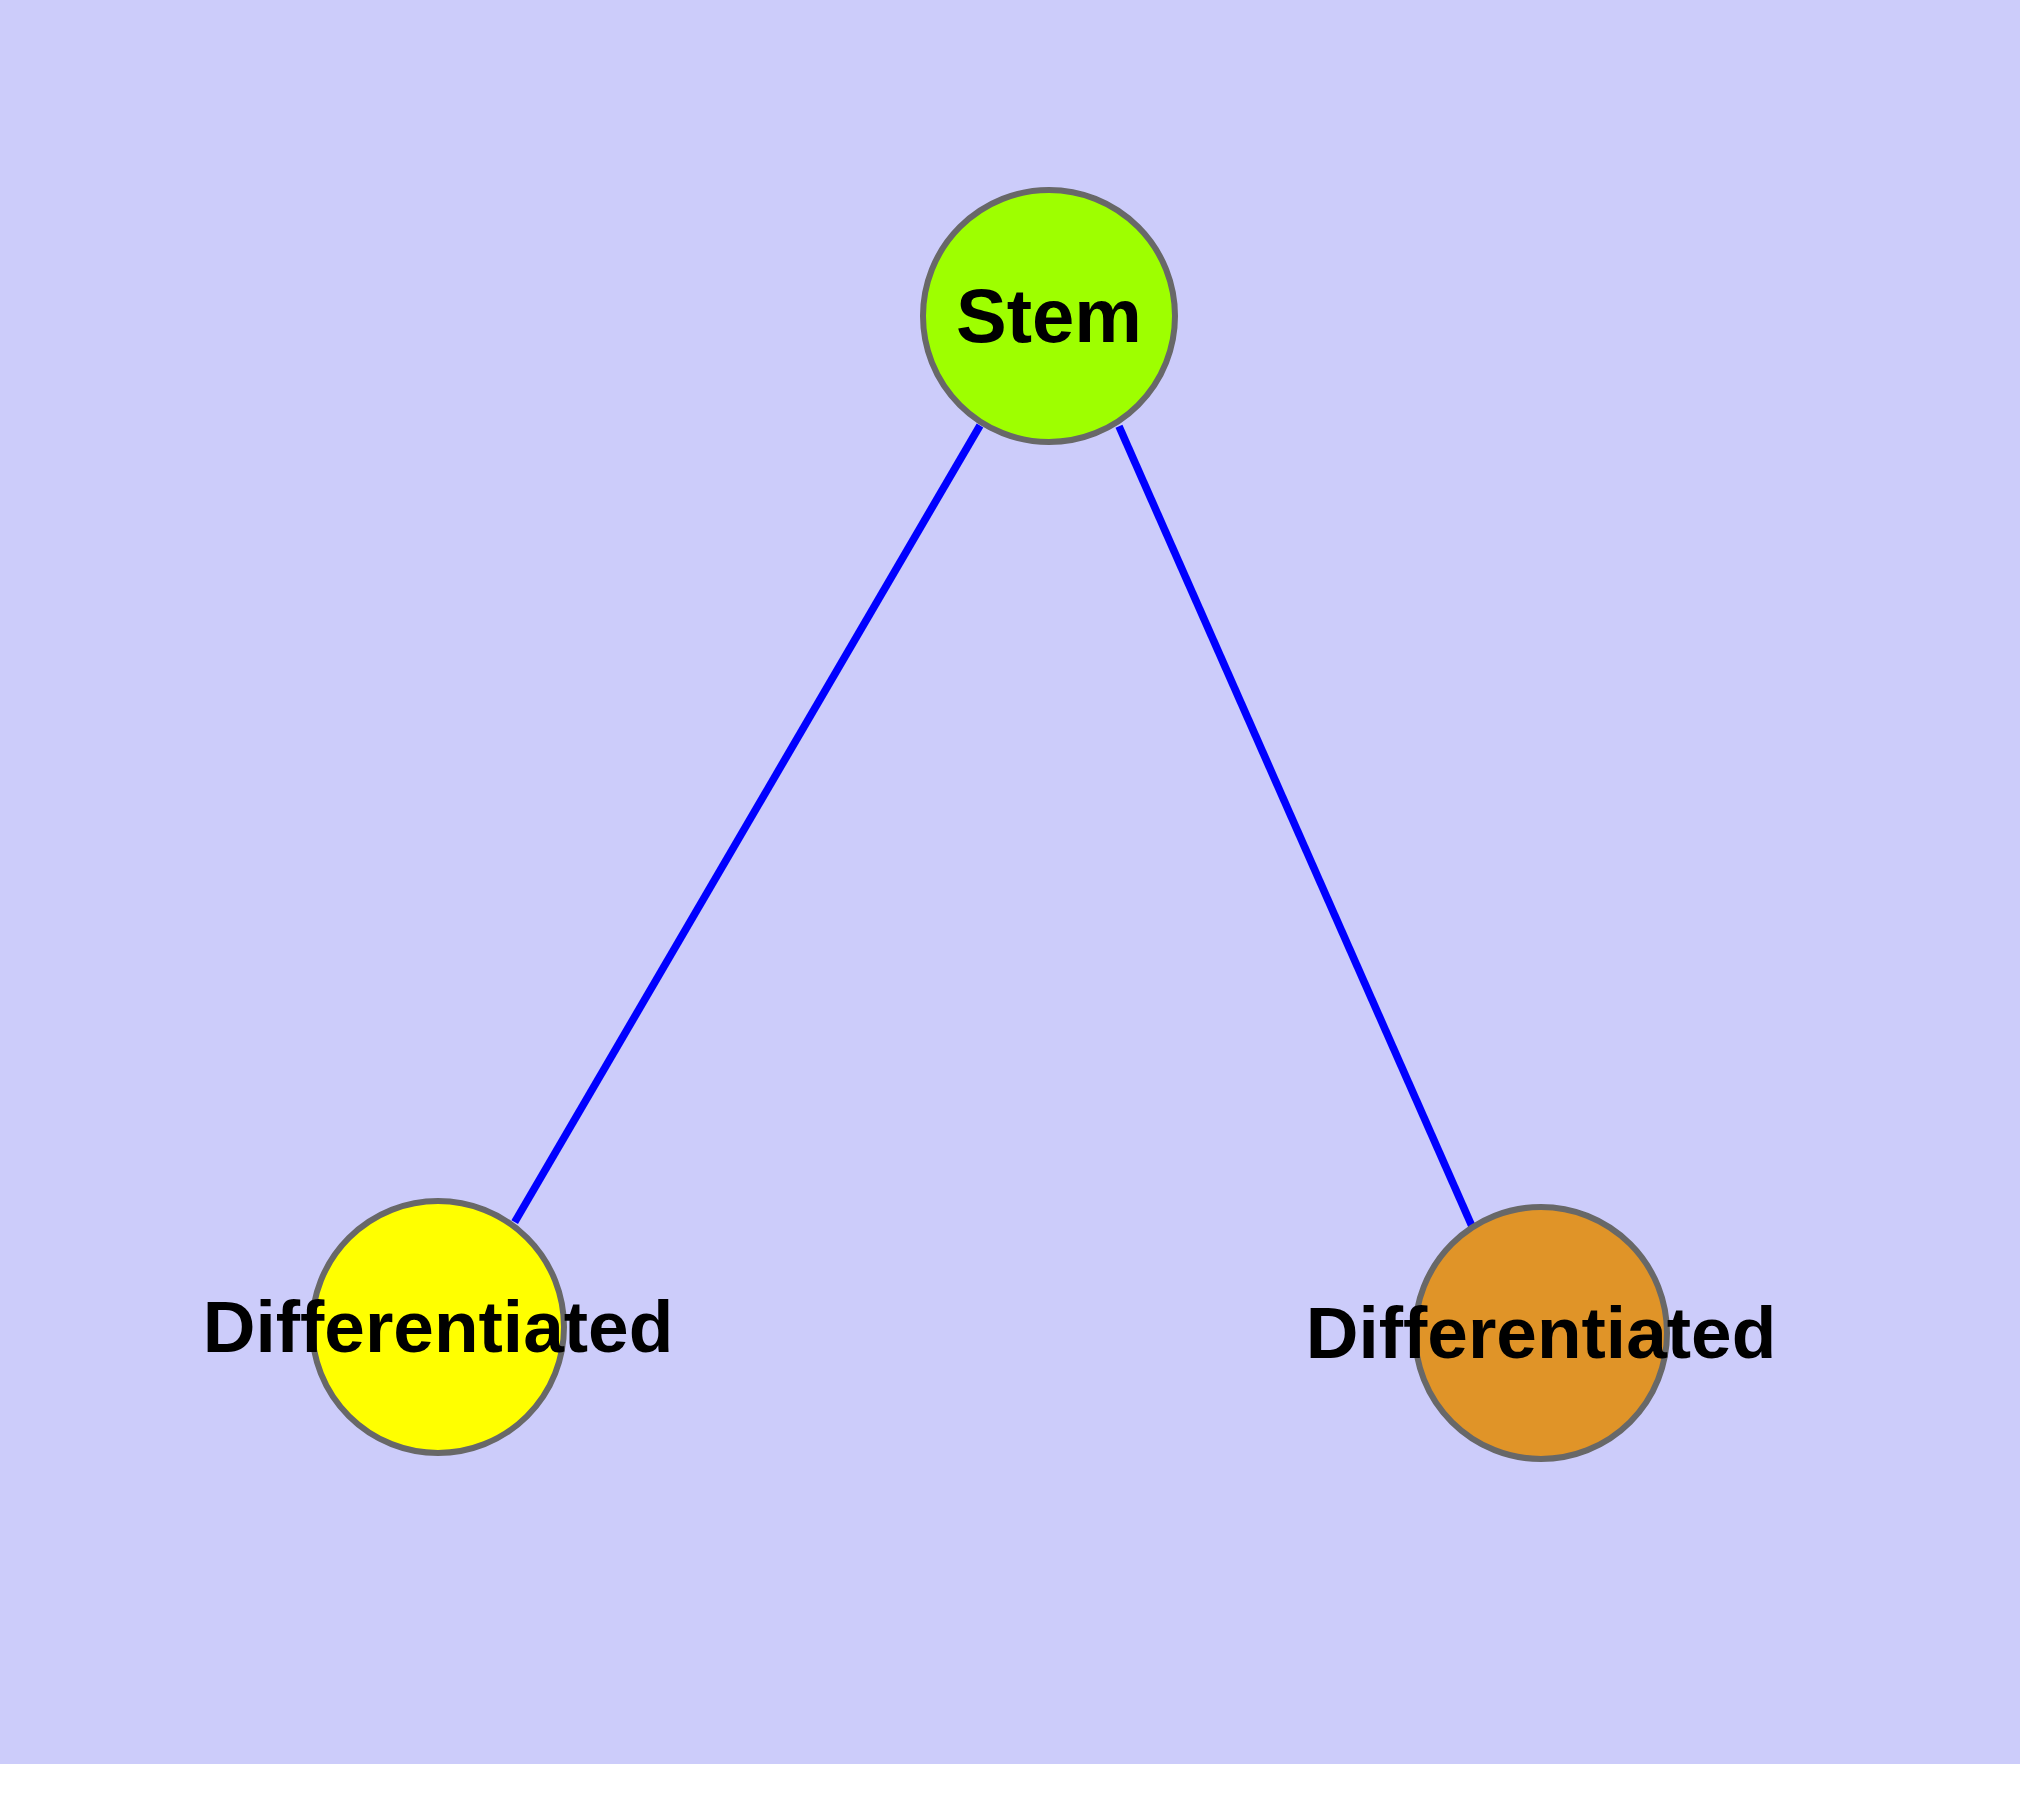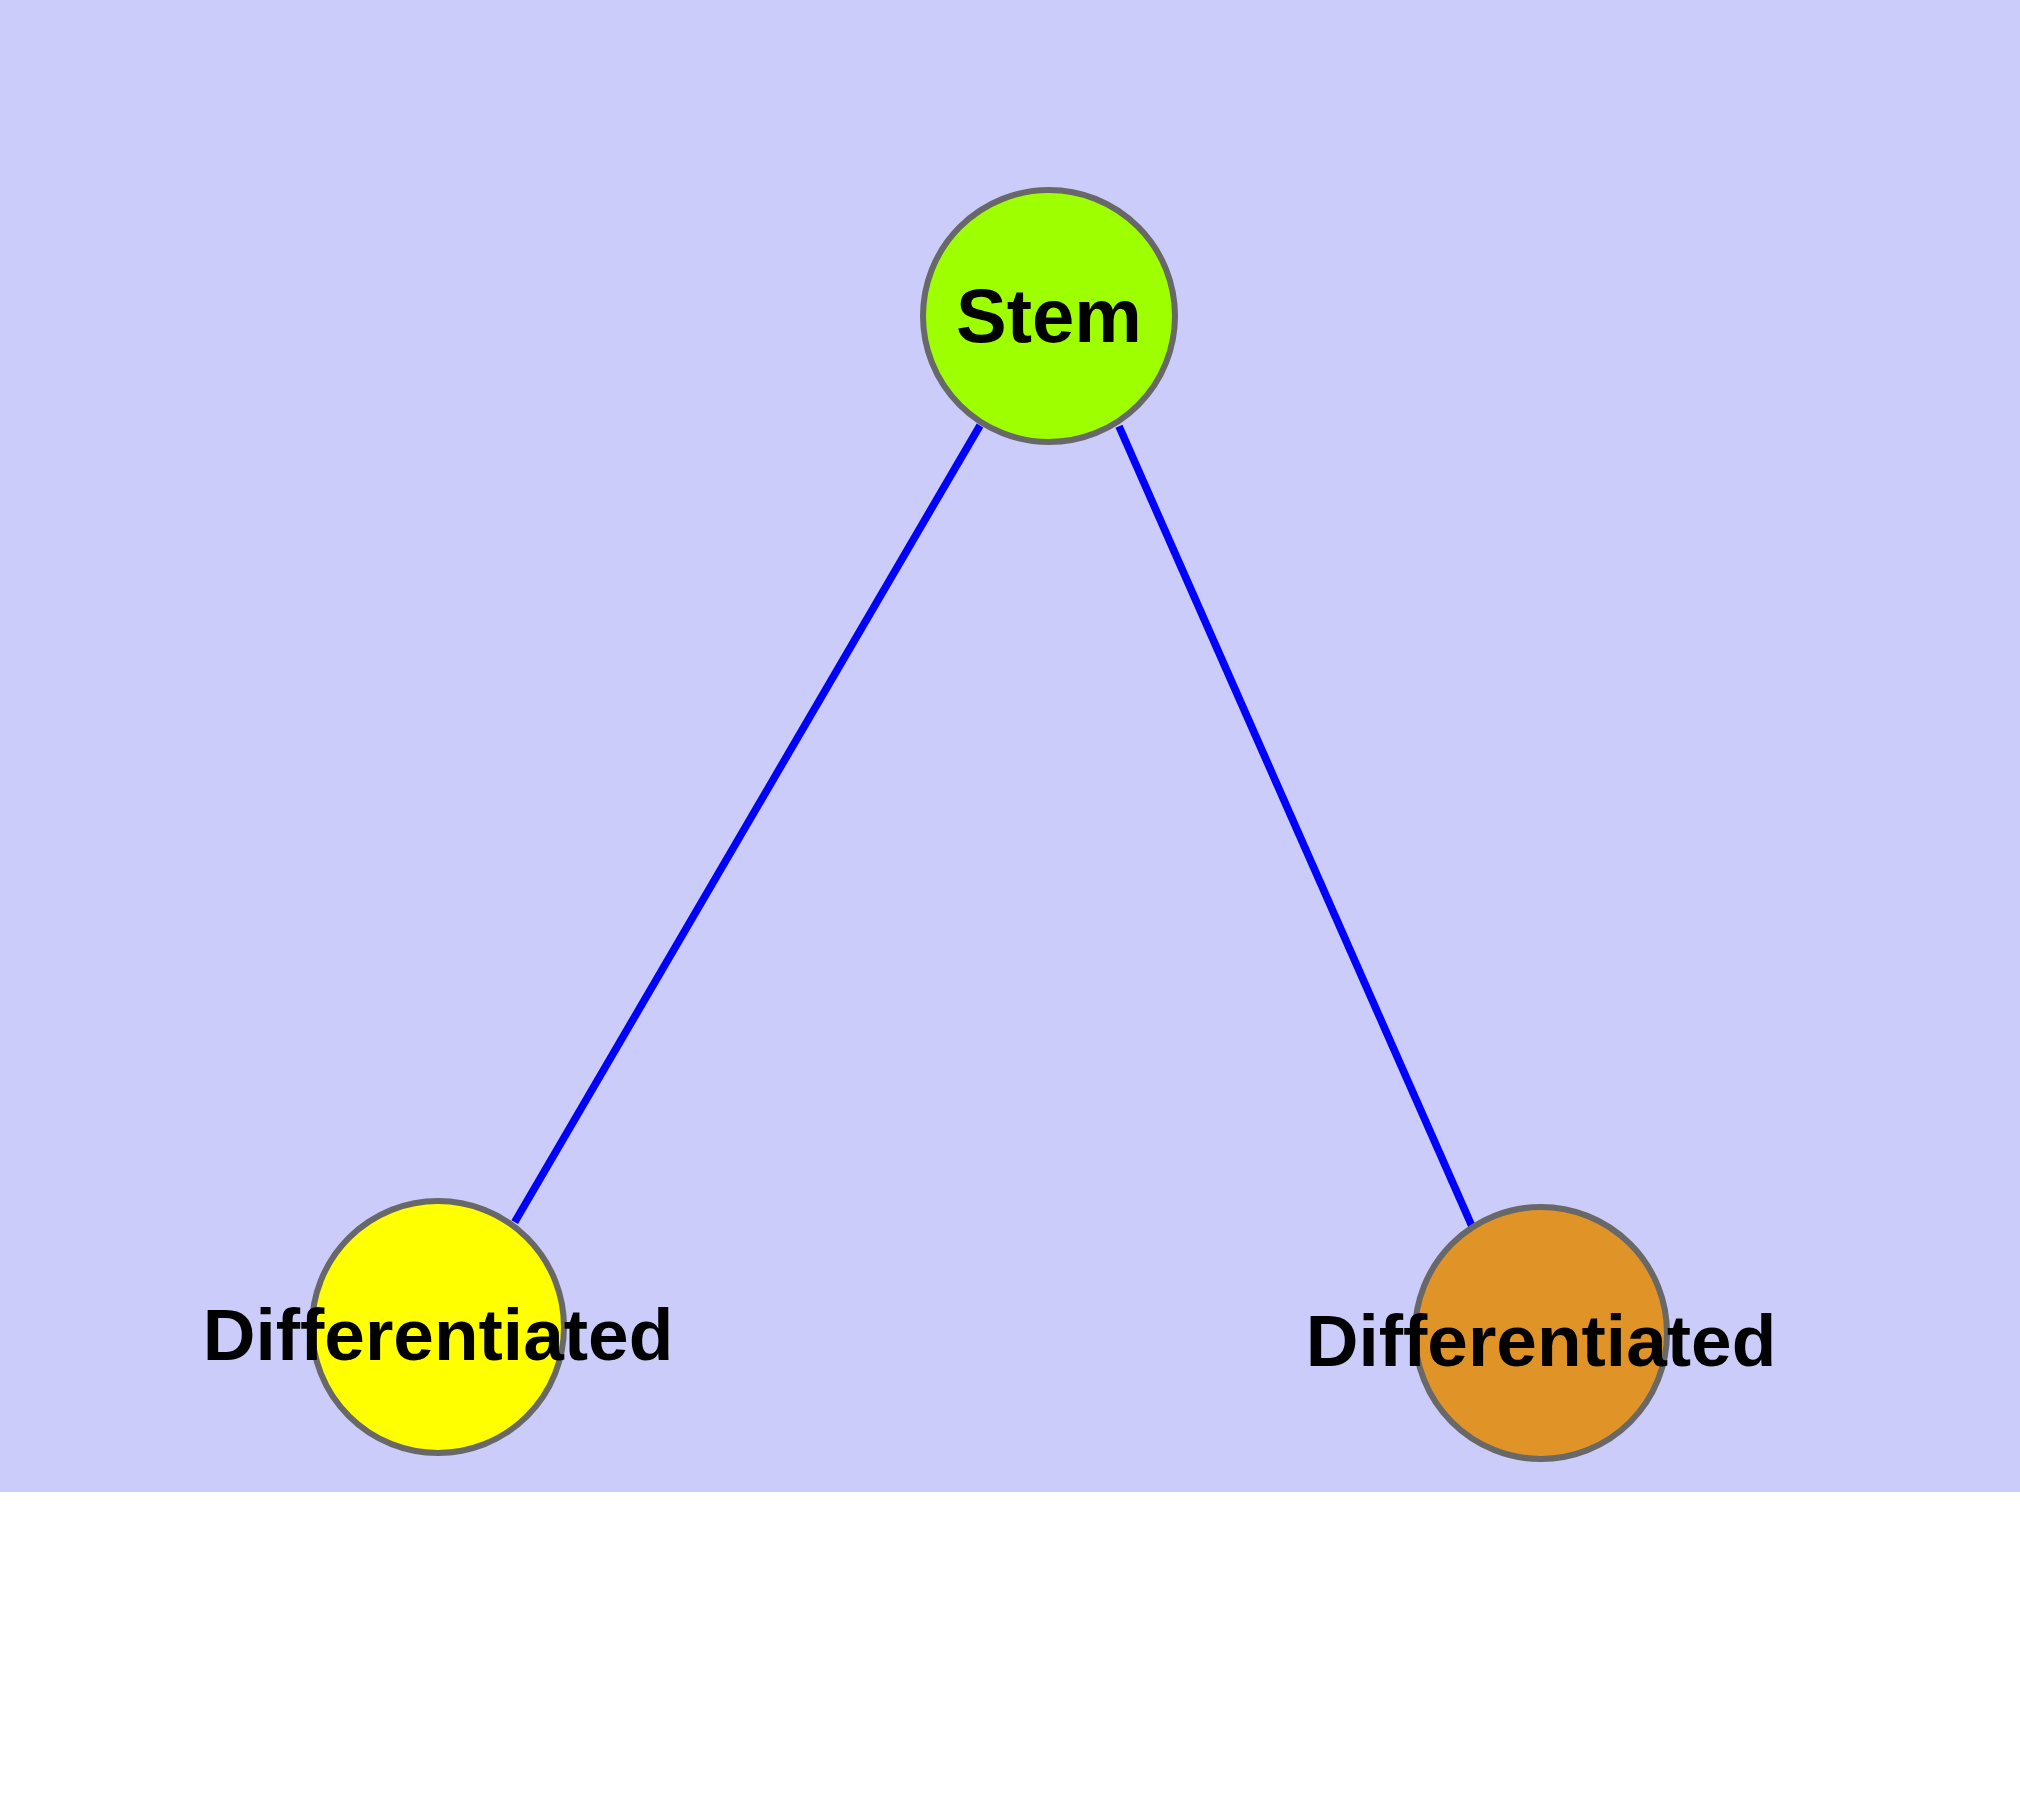--- a/index.html
+++ b/index.html
@@ -9,21 +9,21 @@
   }
   body {
     width: 2021px;
     height: 1812px;
     overflow: hidden;
     font-family: "Liberation Sans", sans-serif;
   }
   #graph-canvas {
     position: relative;
     width: 2021px;
-    height: 1492px;
+    height: 1764px;
     background: #ccccfa;
   }
   #edge-layer {
     position: absolute;
     left: 0;
     top: 0;
     width: 2021px;
     height: 1812px;
   }
   .graph-node {
@@ -65,21 +65,20 @@
   #node-diff-b {
     left: 1411px;
     top: 1204px;
     width: 259px;
     height: 259px;
     background: #e09428;
   }
   #node-diff-a .node-label,
   #node-diff-b .node-label {
     font-size: 73px;
-    margin-top: 8px;
   }
 </style>
 </head>
 <body>
 
 <div id="graph-canvas" style="background: rgb(204, 204, 250);">
 
   <svg id="edge-layer" viewBox="0 0 2384 2138" width="2021" height="1812" xmlns="http://www.w3.org/2000/svg">
     <line id="edge-0" stroke="#0000ff" stroke-width="9" stroke-linecap="butt" x1="1156" y1="502" x2="607" y2="1442"></line>
     <line id="edge-1" stroke="#0000ff" stroke-width="9" stroke-linecap="butt" x1="1320" y1="503" x2="1737" y2="1448"></line>

